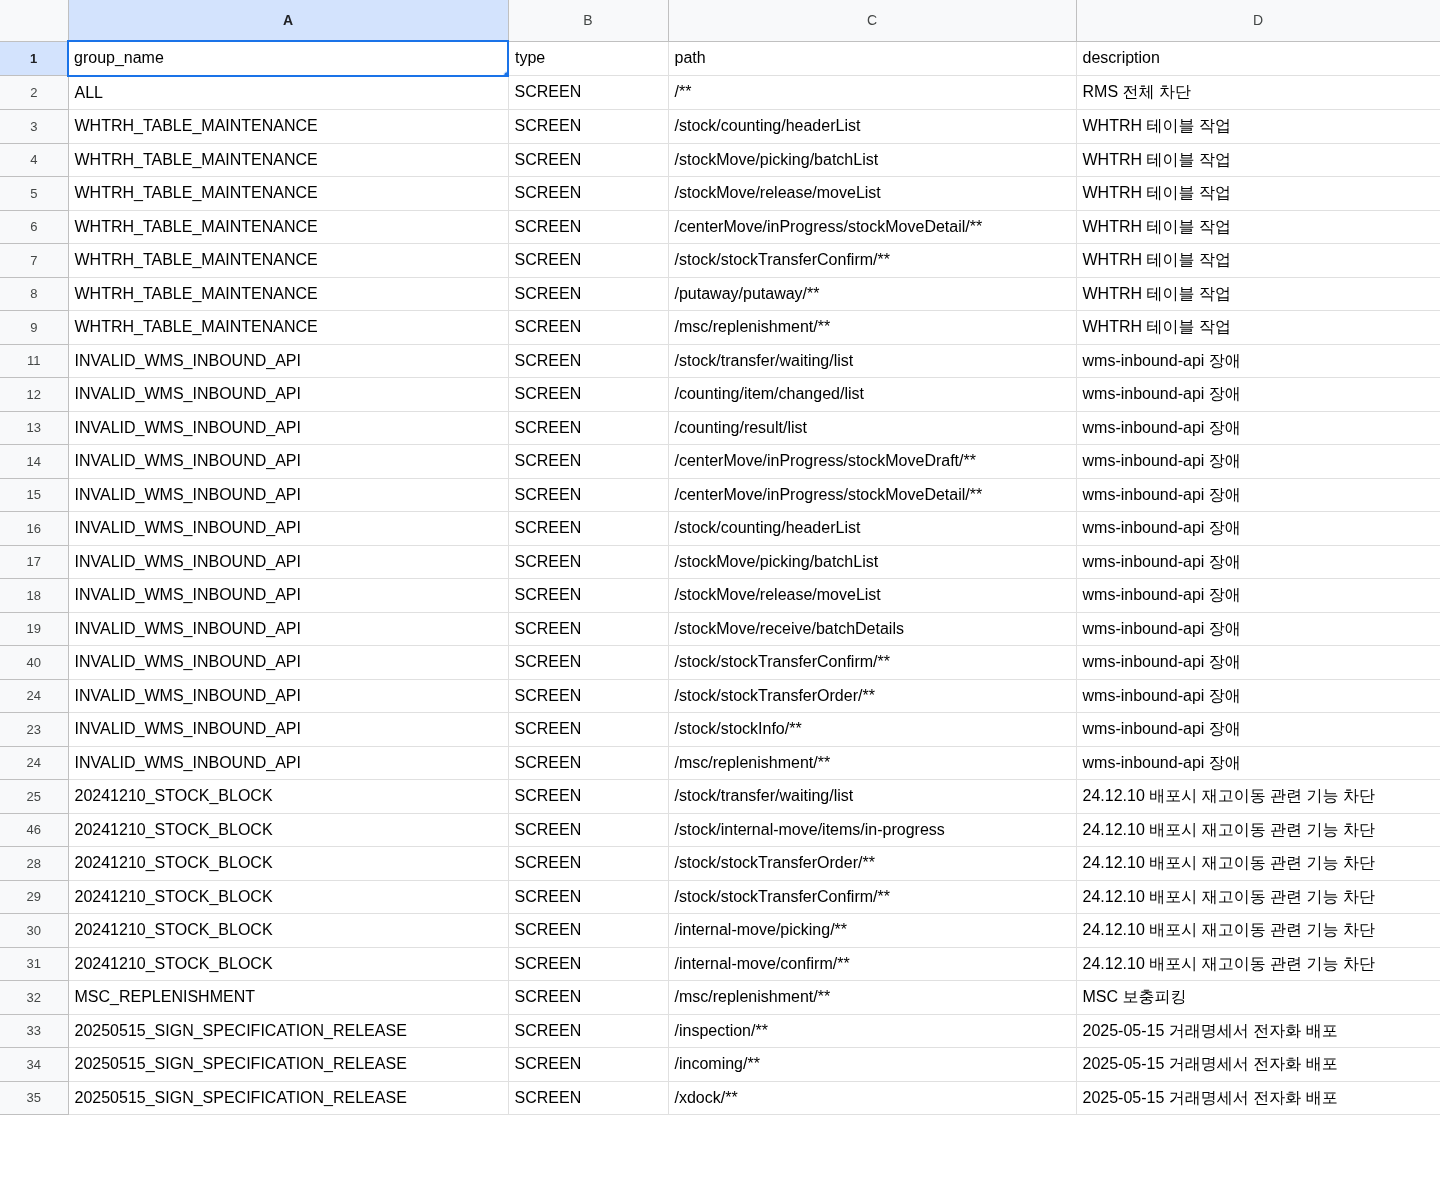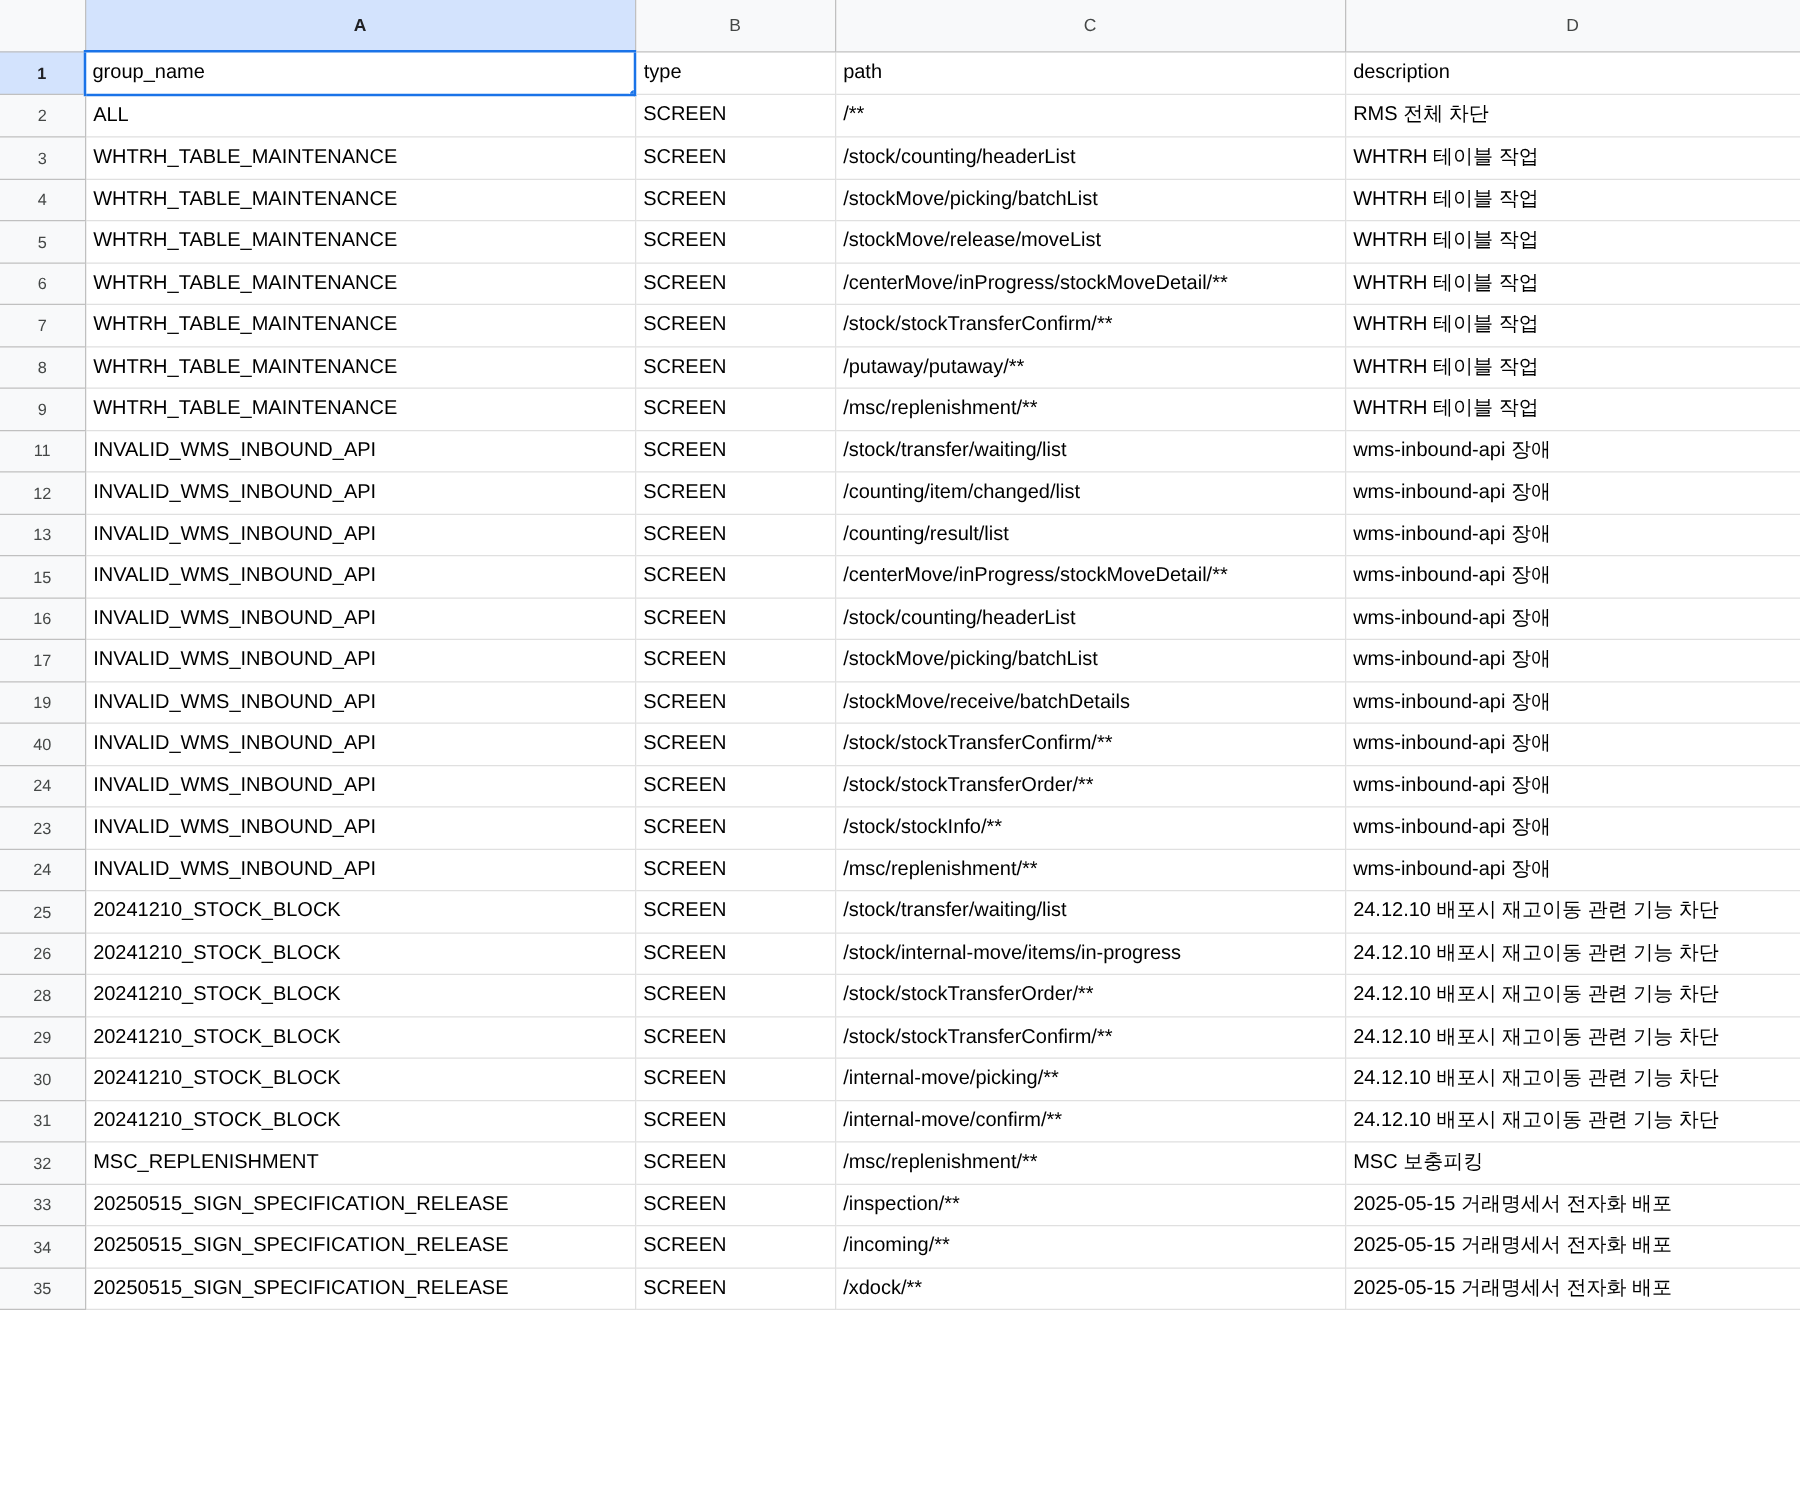--- a/index.html
+++ b/index.html
@@ -215,20 +215,27 @@
         <td class="cell col-d">wms-inbound-api 장애</td>
       </tr>
       <tr>
         <td class="row-head">13</td>
         <td class="cell">INVALID_WMS_INBOUND_API</td>
         <td class="cell">SCREEN</td>
         <td class="cell">/counting/result/list</td>
         <td class="cell col-d">wms-inbound-api 장애</td>
       </tr>
       <tr>
+        <td class="row-head">14</td>
+        <td class="cell">INVALID_WMS_INBOUND_API</td>
+        <td class="cell">SCREEN</td>
+        <td class="cell">/centerMove/inProgress/stockMoveDraft/**</td>
+        <td class="cell col-d">wms-inbound-api 장애</td>
+      </tr>
+      <tr>
         <td class="row-head">15</td>
         <td class="cell">INVALID_WMS_INBOUND_API</td>
         <td class="cell">SCREEN</td>
         <td class="cell">/centerMove/inProgress/stockMoveDetail/**</td>
         <td class="cell col-d">wms-inbound-api 장애</td>
       </tr>
       <tr>
         <td class="row-head">16</td>
         <td class="cell">INVALID_WMS_INBOUND_API</td>
         <td class="cell">SCREEN</td>
@@ -236,20 +243,27 @@
         <td class="cell col-d">wms-inbound-api 장애</td>
       </tr>
       <tr>
         <td class="row-head">17</td>
         <td class="cell">INVALID_WMS_INBOUND_API</td>
         <td class="cell">SCREEN</td>
         <td class="cell">/stockMove/picking/batchList</td>
         <td class="cell col-d">wms-inbound-api 장애</td>
       </tr>
       <tr>
+        <td class="row-head">18</td>
+        <td class="cell">INVALID_WMS_INBOUND_API</td>
+        <td class="cell">SCREEN</td>
+        <td class="cell">/stockMove/release/moveList</td>
+        <td class="cell col-d">wms-inbound-api 장애</td>
+      </tr>
+      <tr>
         <td class="row-head">19</td>
         <td class="cell">INVALID_WMS_INBOUND_API</td>
         <td class="cell">SCREEN</td>
         <td class="cell">/stockMove/receive/batchDetails</td>
         <td class="cell col-d">wms-inbound-api 장애</td>
       </tr>
       <tr>
         <td class="row-head">40</td>
         <td class="cell">INVALID_WMS_INBOUND_API</td>
         <td class="cell">SCREEN</td>
@@ -278,21 +292,21 @@
         <td class="cell col-d">wms-inbound-api 장애</td>
       </tr>
       <tr>
         <td class="row-head">25</td>
         <td class="cell">20241210_STOCK_BLOCK</td>
         <td class="cell">SCREEN</td>
         <td class="cell">/stock/transfer/waiting/list</td>
         <td class="cell col-d">24.12.10 배포시 재고이동 관련 기능 차단</td>
       </tr>
       <tr>
-        <td class="row-head">26</td>
+        <td class="row-head">46</td>
         <td class="cell">20241210_STOCK_BLOCK</td>
         <td class="cell">SCREEN</td>
         <td class="cell">/stock/internal-move/items/in-progress</td>
         <td class="cell col-d">24.12.10 배포시 재고이동 관련 기능 차단</td>
       </tr>
       <tr>
         <td class="row-head">28</td>
         <td class="cell">20241210_STOCK_BLOCK</td>
         <td class="cell">SCREEN</td>
         <td class="cell">/stock/stockTransferOrder/**</td>

